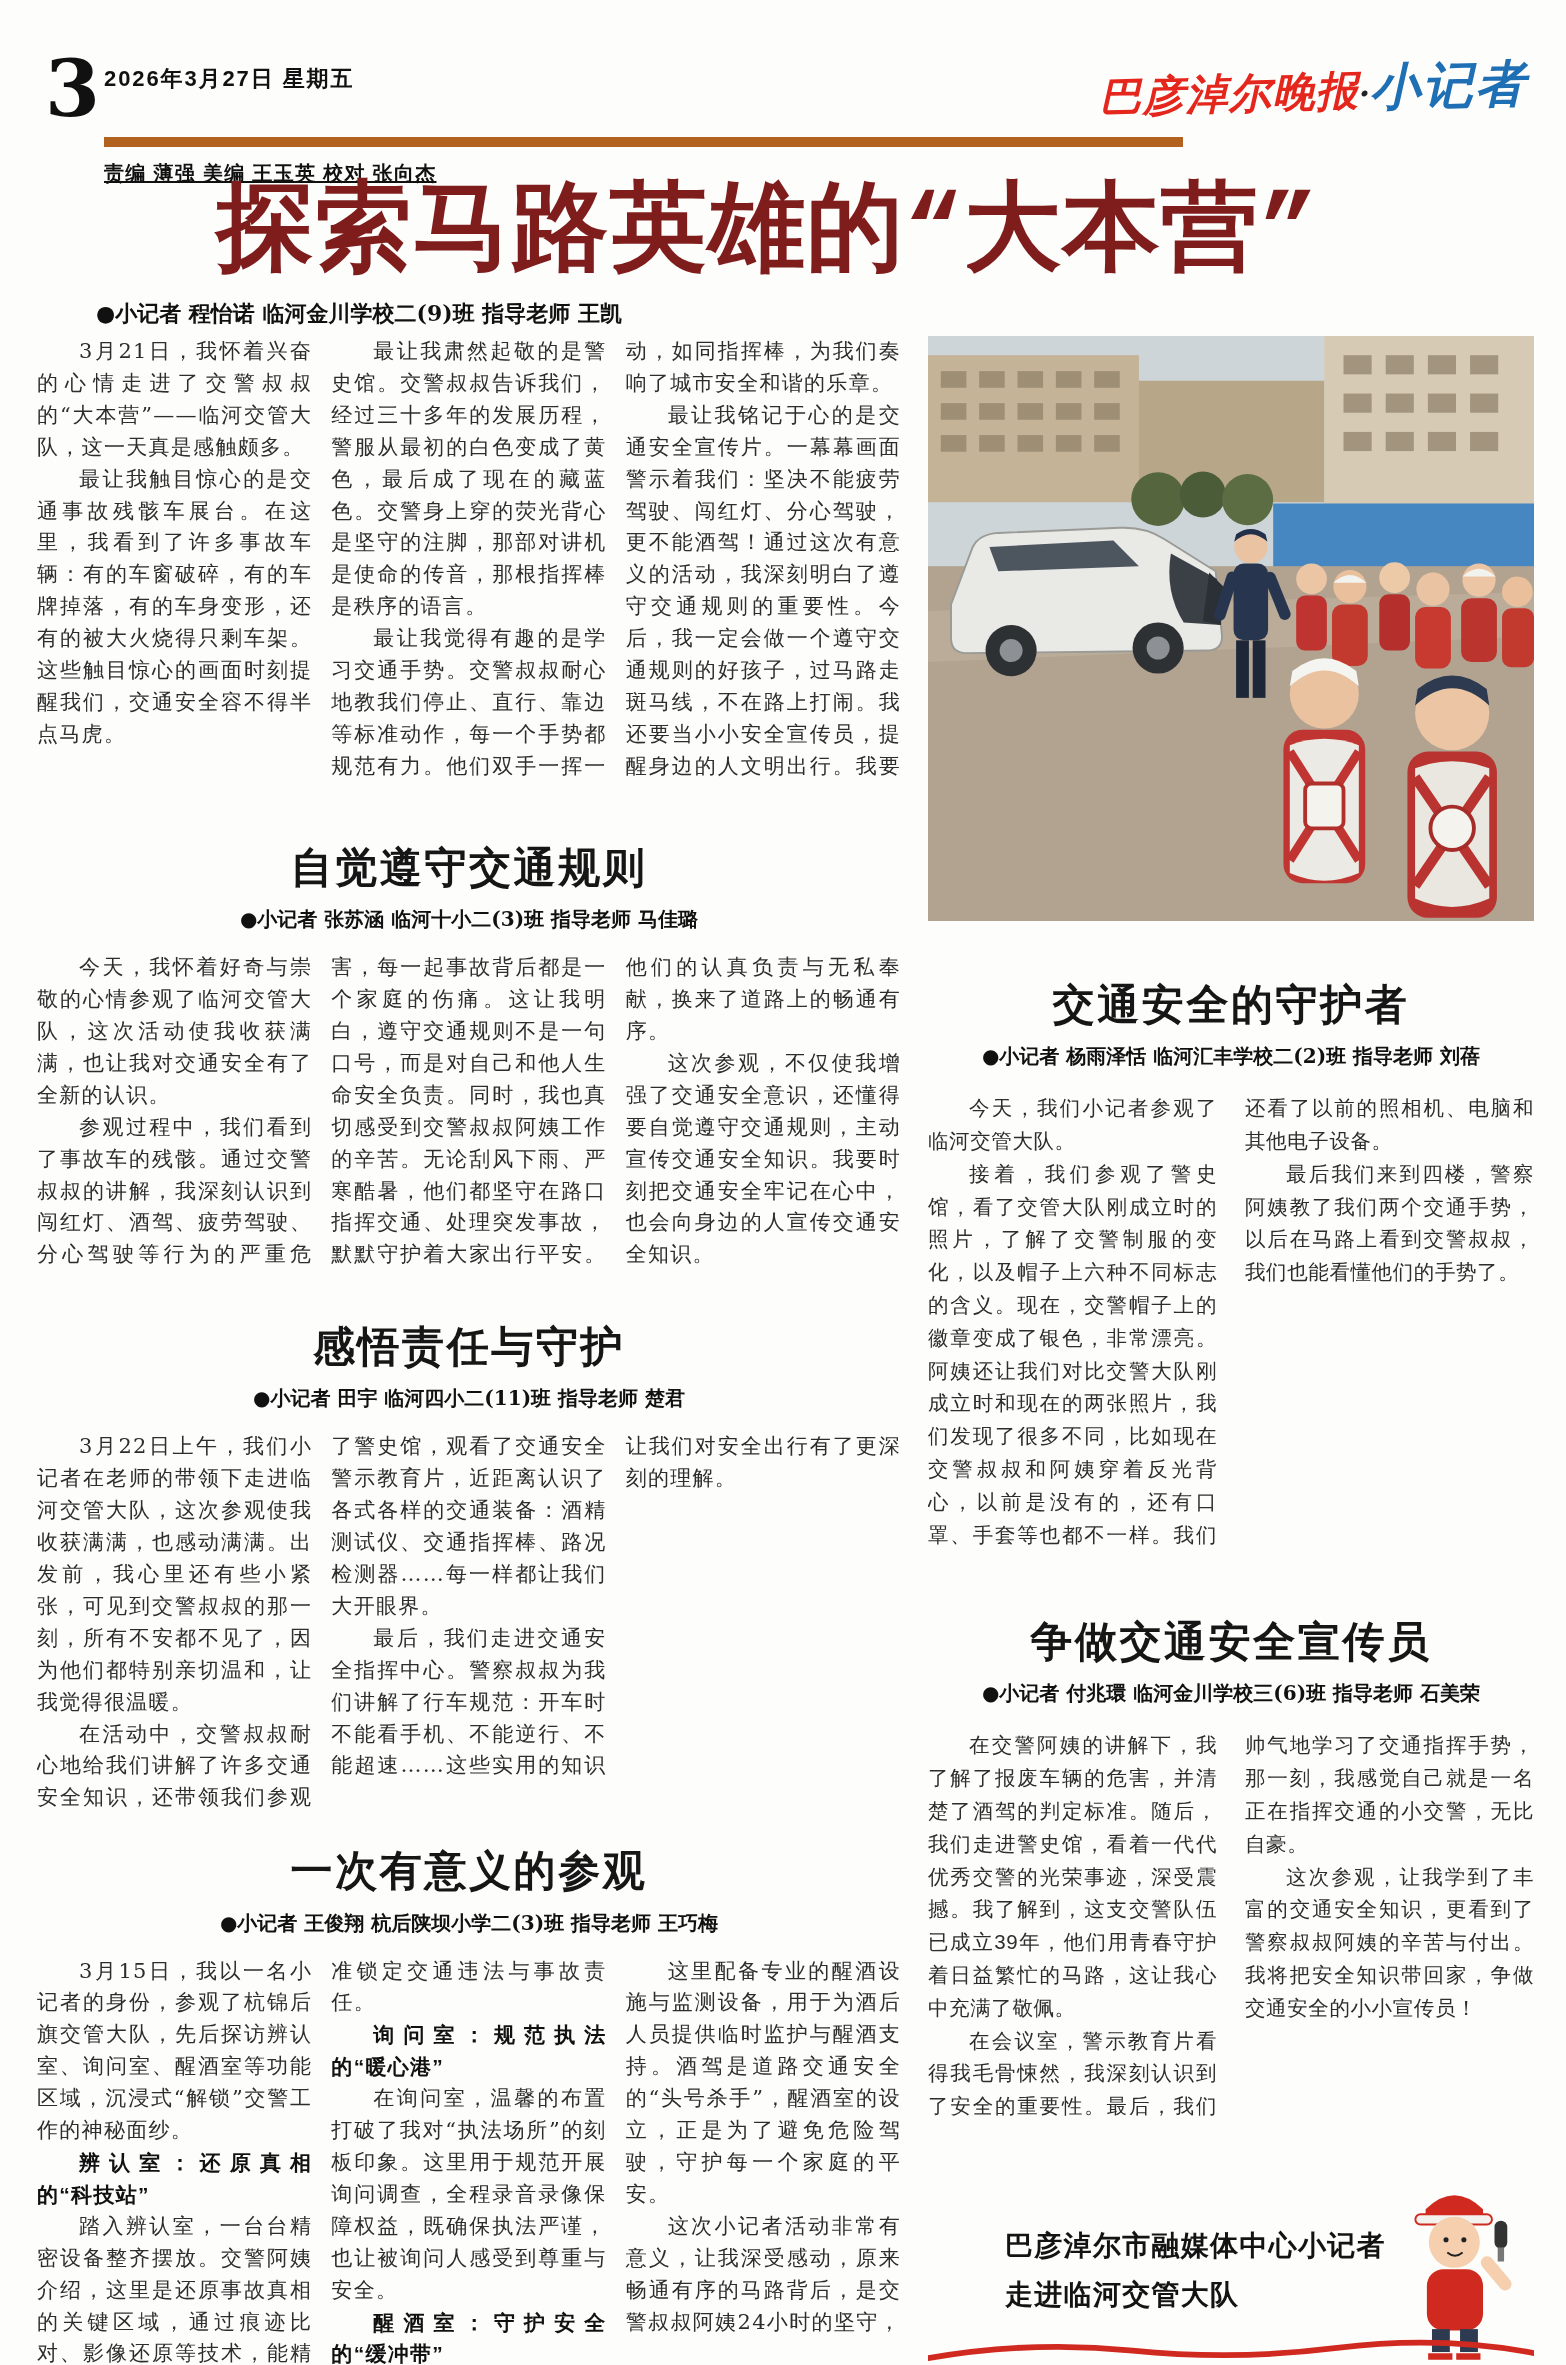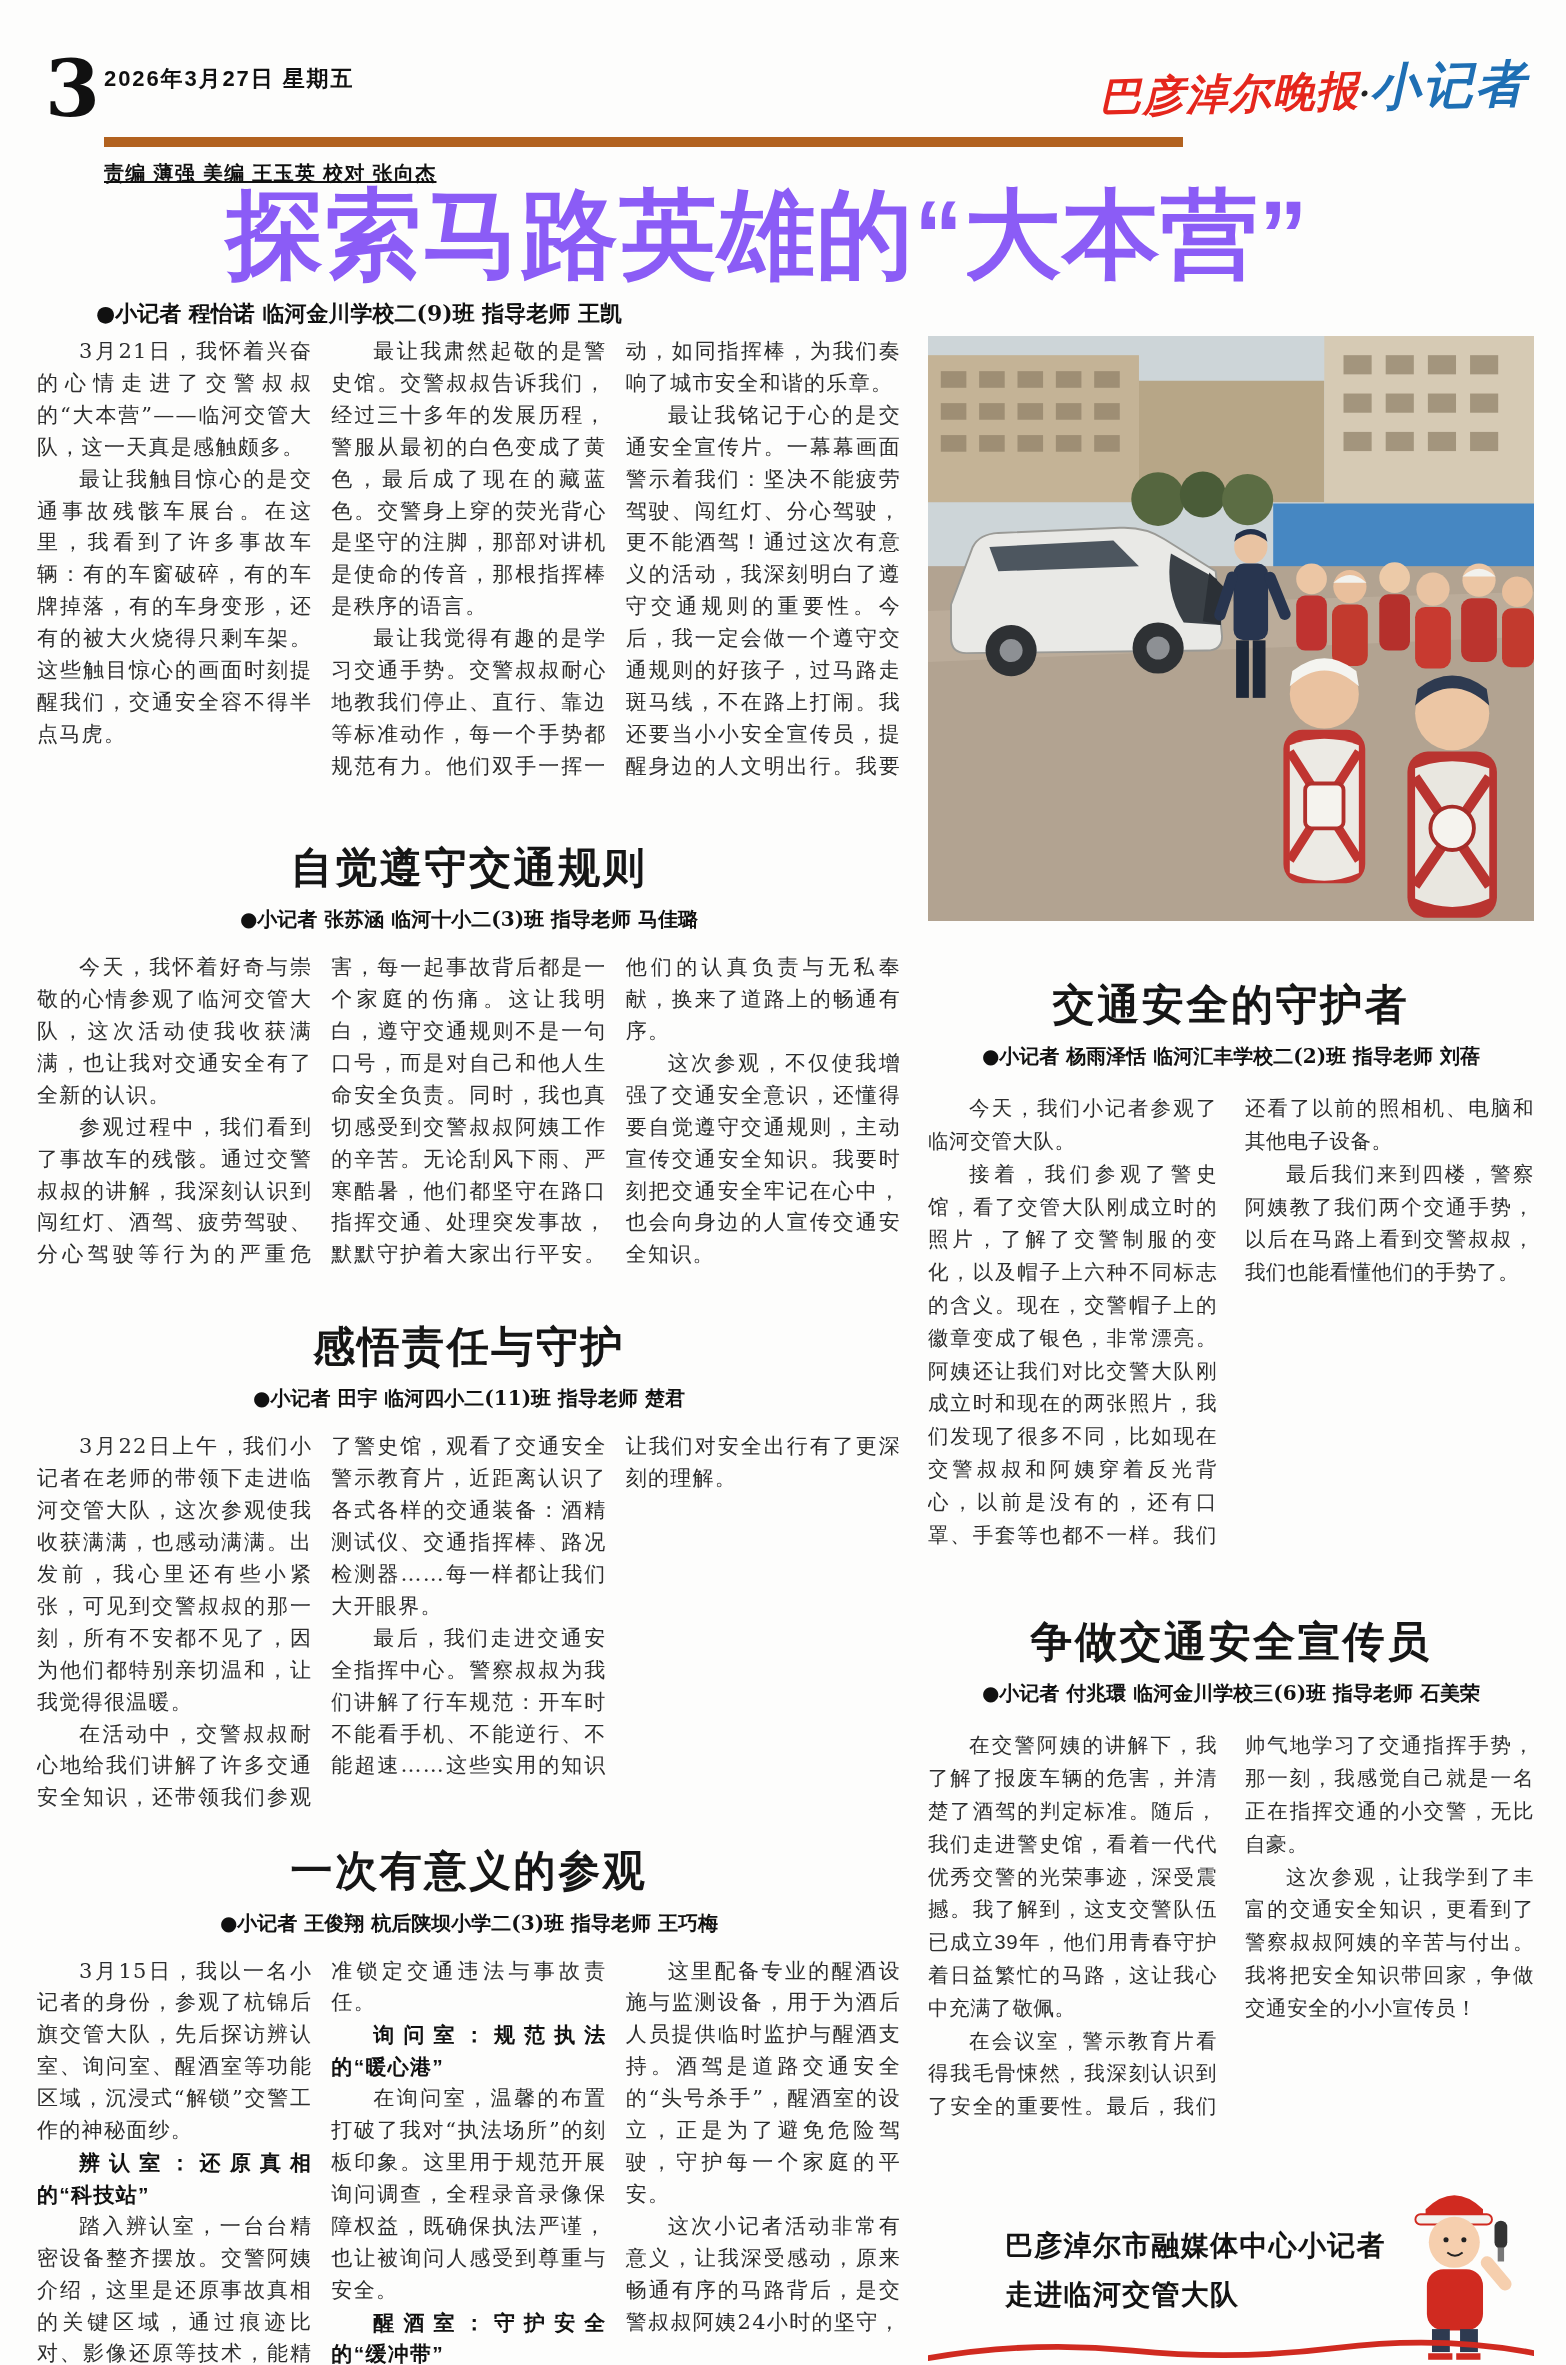--- a/index.html
+++ b/index.html
@@ -13,22 +13,22 @@
   .rule{position:absolute;left:104px;top:137px;width:1079px;height:10.2px;background:#b2621f;}
   .editors{position:absolute;left:104px;top:160px;font-size:20px;letter-spacing:1.3px;color:#111;
            font-family:"Liberation Sans",sans-serif;font-weight:bold;text-decoration:underline;}
   .masthead{position:absolute;right:38px;top:56px;white-space:nowrap;transform:rotate(-1.5deg);
             font-family:"DejaVu Serif",serif;font-style:italic;font-weight:bold;}
   .masthead .m-main{font-size:42px;color:#e5261c;letter-spacing:1.3px;}
   .masthead .m-dot{font-size:32px;color:#222;}
   .masthead .m-sub{font-size:50px;color:#1e6fb4;letter-spacing:2.6px;}
   
   .lead-title{position:absolute;left:96px;top:179px;width:1343px;text-align:center;
-              font-size:97px;line-height:1.15;font-weight:900;color:#8b5cf6;letter-spacing:1.3px;
-              font-family:Liberation Sans, sans-serif;}
+              font-size:97px;line-height:1.15;font-weight:900;color:#7f1d1d;letter-spacing:1.3px;
+              font-family:Liberation Mono, monospace;}
   .lead-byline{position:absolute;left:96px;top:299px;width:1343px;text-align:left;
                font-size:22px;font-weight:bold;color:#111;font-family:"DejaVu Serif",serif;}
   
   .body-cols p{margin:0;text-indent:2em;}
   .body-cols{text-align:justify;column-fill:auto;overflow:hidden;color:#2d2d2d;}
   .serif-body{font-family:"DejaVu Serif",serif;}
   .sans-body{font-family:"Liberation Sans",sans-serif;}
   .left-col{position:absolute;left:37px;top:336px;width:864px;}
   .a1-body{height:476px;column-count:3;column-gap:19px;font-size:21px;line-height:1.52;letter-spacing:1.3px;}
   .sec-title{margin:28px 0 0 0;text-align:center;font-size:42px;font-weight:bold;color:#161616;

